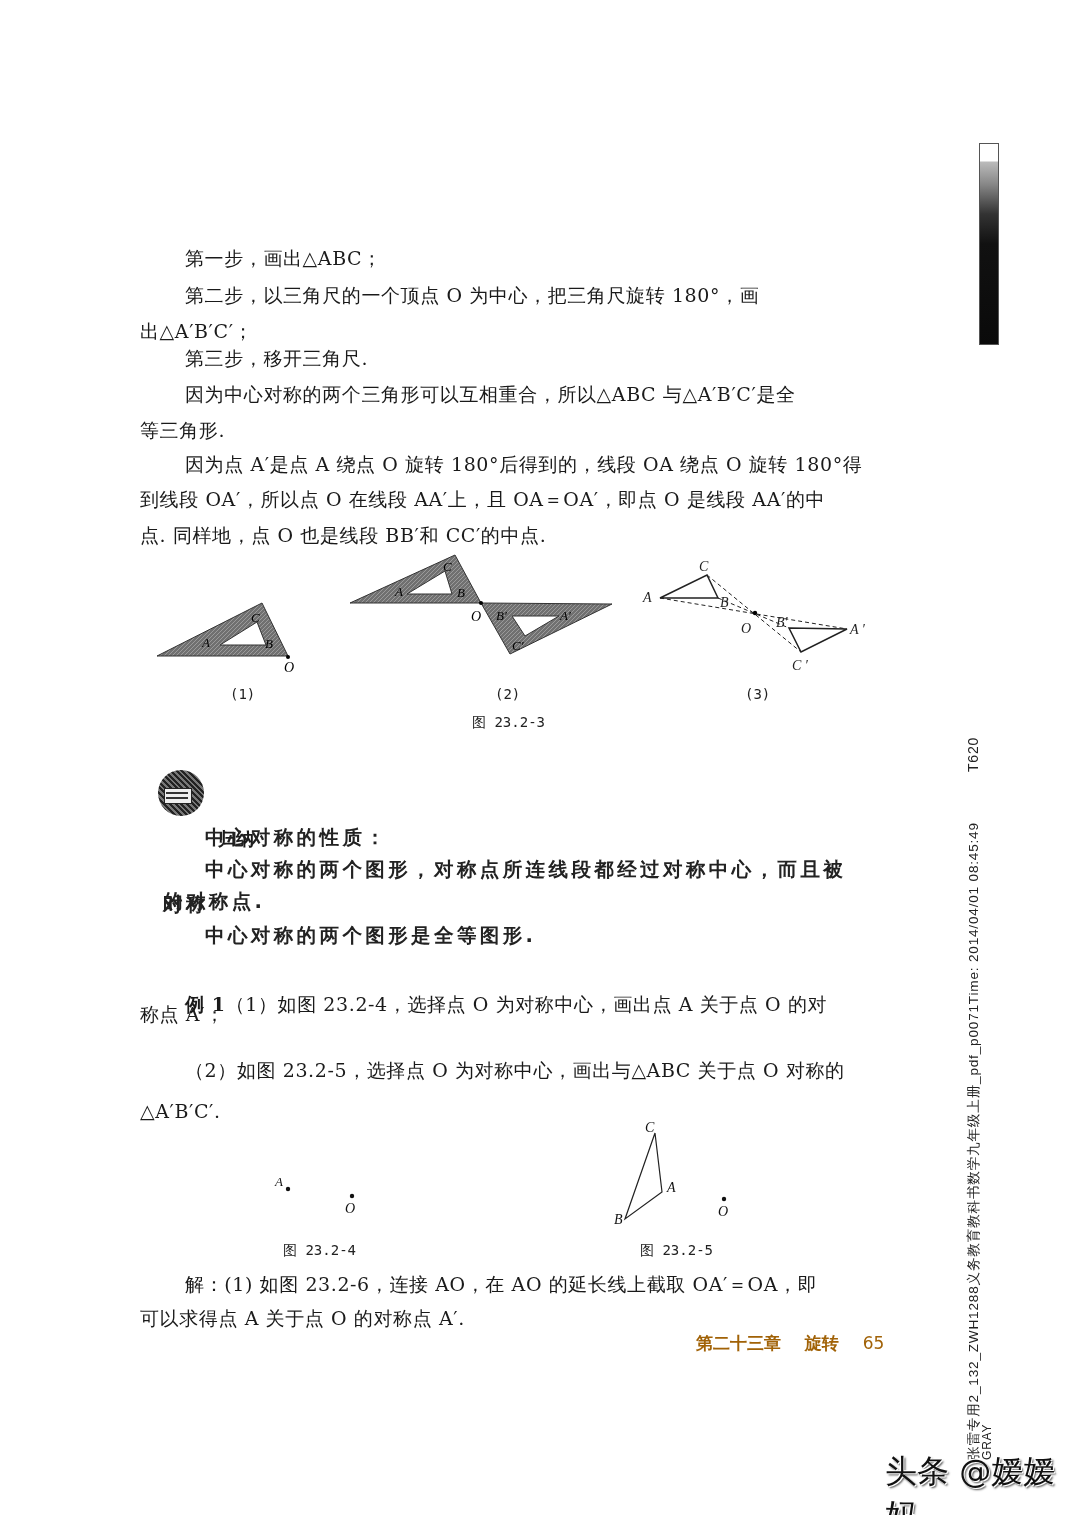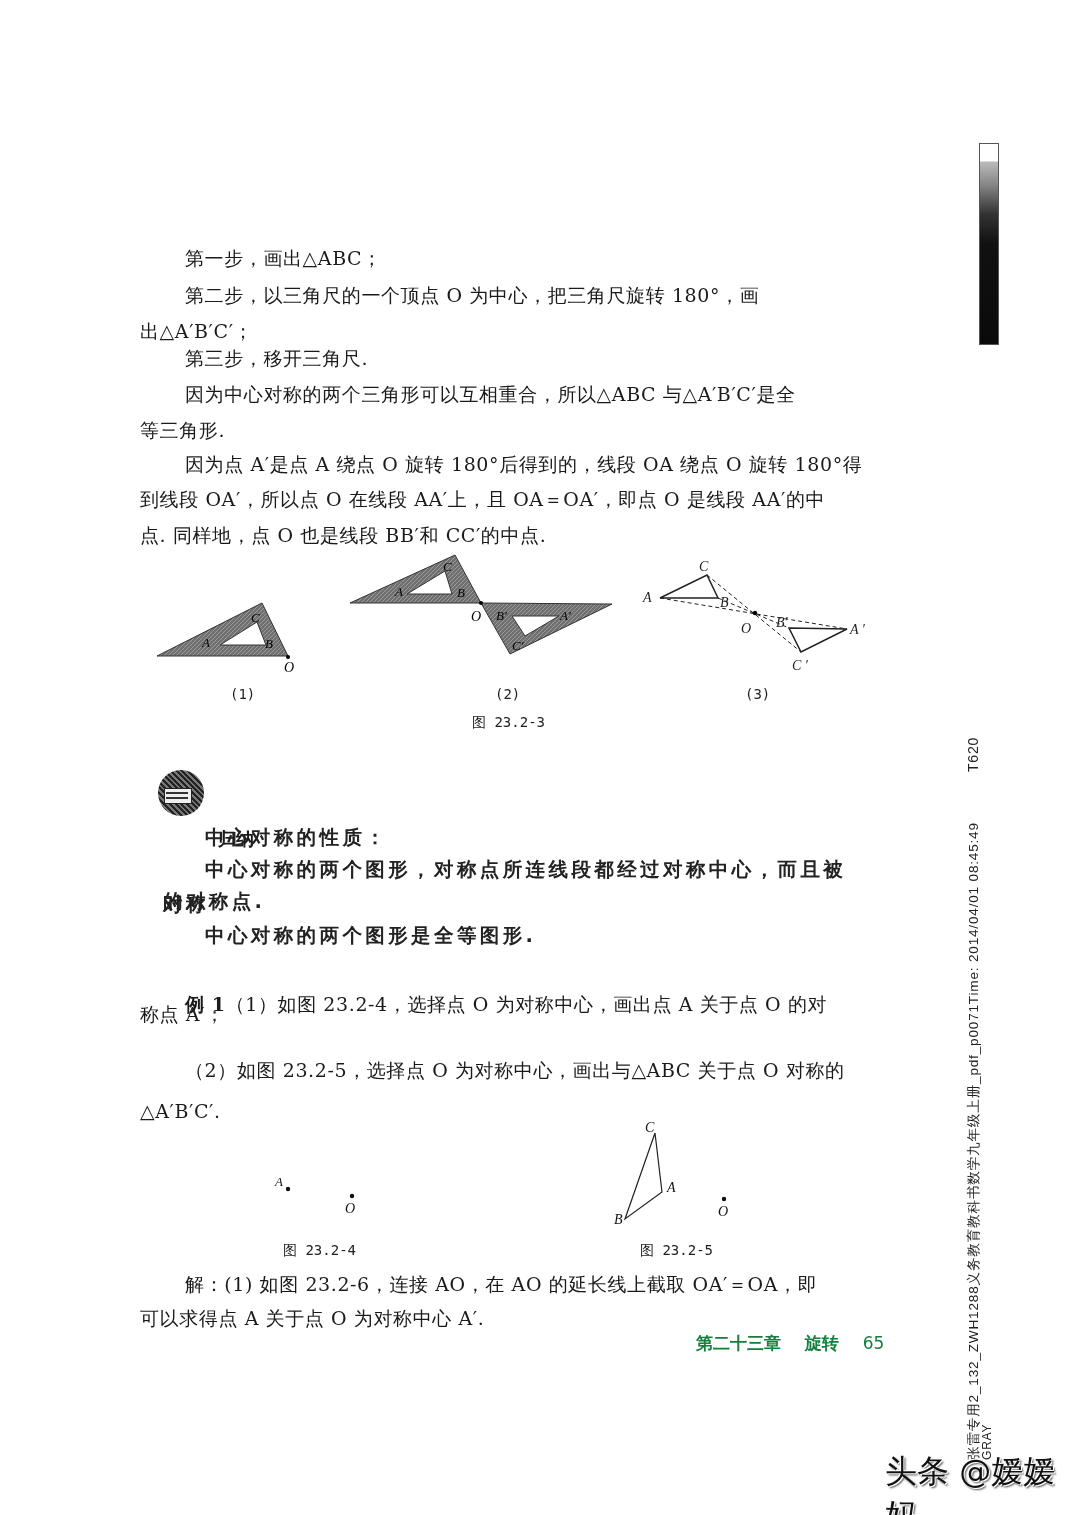--- a/index.html
+++ b/index.html
@@ -132,23 +132,23 @@
     <text x="667" y="1192" font-size="14" fill="#111">A</text>
     <text x="614" y="1224" font-size="14" fill="#111">B</text>
     <circle cx="724" cy="1199" r="2.2" fill="#111"></circle>
     <text x="718" y="1216" font-size="14" fill="#111">O</text>
   </g>
 </svg>
 <div class="cap" style="left:283px; top:1242px;">图 23.2-4</div>
 <div class="cap" style="left:640px; top:1242px;">图 23.2-5</div>
 
 <div class="p" style="top:1266px;"><span class="ind"></span><span>解：(1) 如图 23.2-6，连接 AO，在 AO 的延长线上截取 OA′＝OA，即</span></div>
-<div class="p" style="top:1300px;"><span>可以求得点 A 关于点 O 为对称中心 A′.</span></div>
+<div class="p" style="top:1300px;"><span>可以求得点 A 关于点 O 的对称点 A′.</span></div>
 
-<div class="abs" style="left:696px; top:1332px; font-size:17px; font-family:'DejaVu Sans','Liberation Sans',sans-serif; font-weight:bold; color:#15803d;">
+<div class="abs" style="left:696px; top:1332px; font-size:17px; font-family:'DejaVu Sans','Liberation Sans',sans-serif; font-weight:bold; color:#a16207;">
   <span>第二十三章</span>
   <span style="display:inline-block;width:12px"></span>
   <span>旋转</span>
   <span style="display:inline-block;width:12px"></span>
   <span style="font-weight:normal;">65</span>
 </div>
 
 <div class="side-text" style="left:965px; top:772px;">T620</div>
 <div class="side-text" style="left:965px; top:1460px; font-size:13.6px;">张雷专用2_132_ZWH1288义务教育教科书数学九年级上册_pdf_p0071Time: 2014/04/01 08:45:49</div>
 <div class="side-text" style="left:980px; top:1460px; font-size:12px;">GRAY</div>

